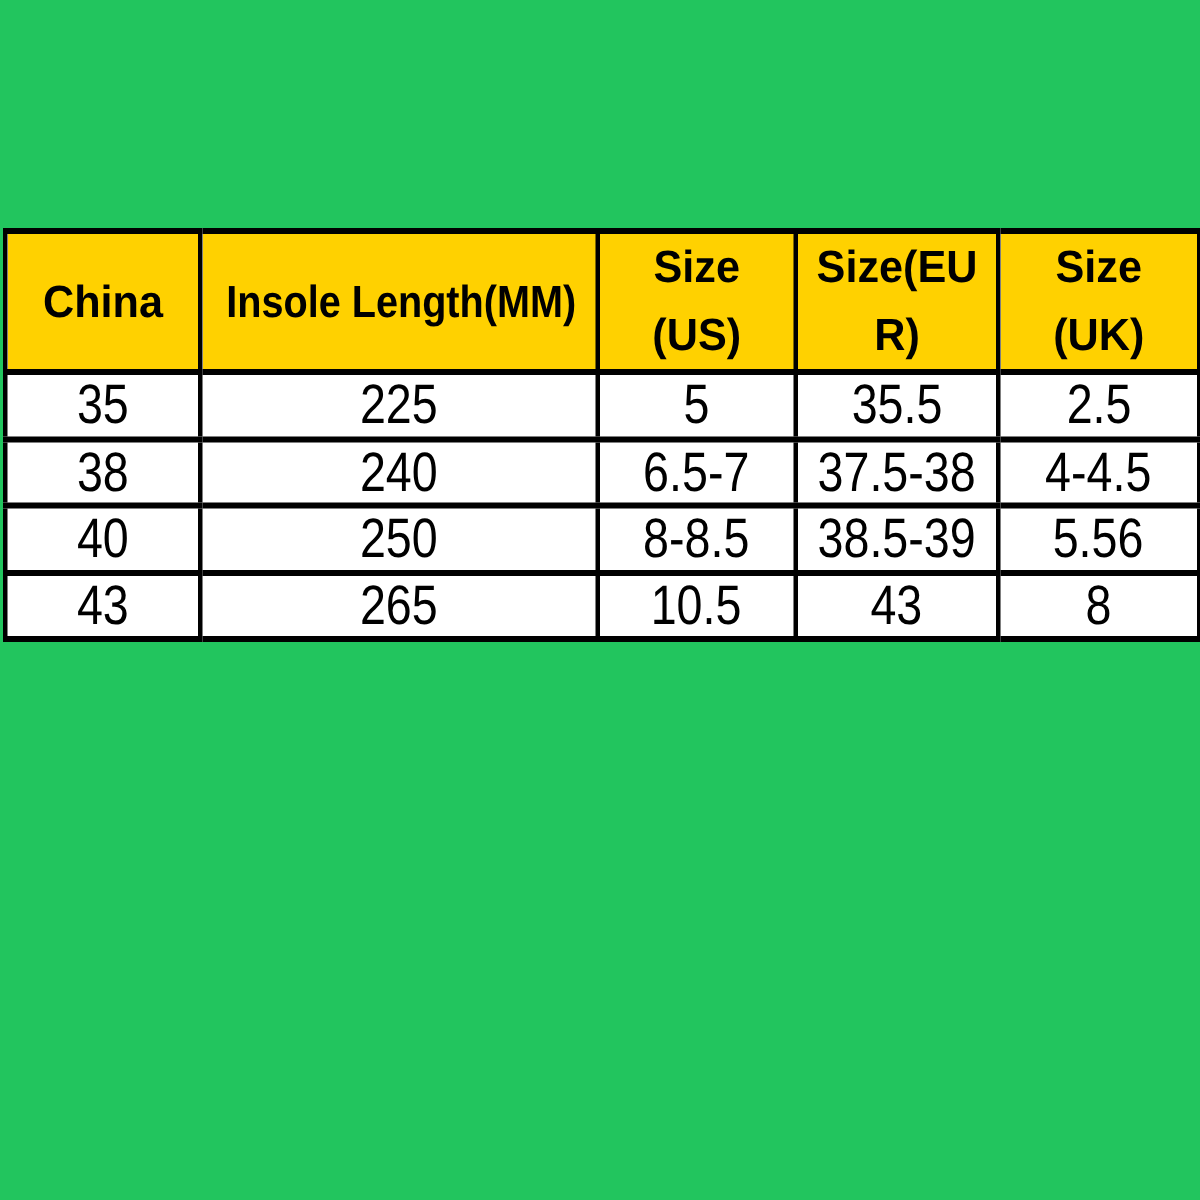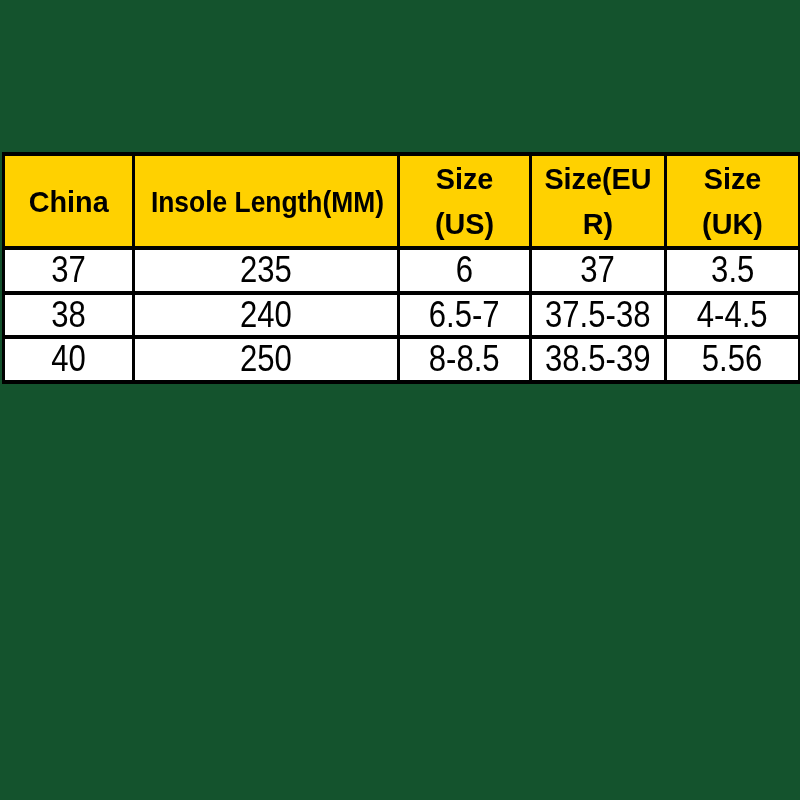--- a/index.html
+++ b/index.html
@@ -11,21 +11,21 @@
     width: 800px;
     height: 800px;
     position: relative;
     font-family: "Liberation Sans", sans-serif;
     color: #000;
     overflow: hidden;
   }
   .canvas {
     position: absolute;
     inset: 0;
-    background: #14532d;
+    background: #22c55e;
   }
   table.size-chart {
     position: absolute;
     left: 2px;
     top: 152px;
     width: 796px;
     border-collapse: collapse;
     table-layout: fixed;
     background: #ffffff;
   }
@@ -84,35 +84,42 @@
       <tr>
         <th><span class="ht">China</span></th>
         <th><span class="ht condensed">Insole Length(MM)</span></th>
         <th><span class="ht">Size (US)</span></th>
         <th><span class="ht">Size(EU R)</span></th>
         <th><span class="ht">Size (UK)</span></th>
       </tr>
     </thead>
     <tbody>
       <tr>
-        <td><span class="ct">37</span></td>
-        <td><span class="ct">235</span></td>
-        <td><span class="ct">6</span></td>
-        <td><span class="ct">37</span></td>
-        <td><span class="ct">3.5</span></td>
+        <td><span class="ct">35</span></td>
+        <td><span class="ct">225</span></td>
+        <td><span class="ct">5</span></td>
+        <td><span class="ct">35.5</span></td>
+        <td><span class="ct">2.5</span></td>
       </tr>
       <tr>
         <td><span class="ct">38</span></td>
         <td><span class="ct">240</span></td>
         <td><span class="ct">6.5-7</span></td>
         <td><span class="ct">37.5-38</span></td>
         <td><span class="ct">4-4.5</span></td>
       </tr>
       <tr>
         <td><span class="ct">40</span></td>
         <td><span class="ct">250</span></td>
         <td><span class="ct">8-8.5</span></td>
         <td><span class="ct">38.5-39</span></td>
         <td><span class="ct">5.56</span></td>
       </tr>
+      <tr>
+        <td><span class="ct">43</span></td>
+        <td><span class="ct">265</span></td>
+        <td><span class="ct">10.5</span></td>
+        <td><span class="ct">43</span></td>
+        <td><span class="ct">8</span></td>
+      </tr>
     </tbody>
   </table>
 </div>
 
 </body></html>

